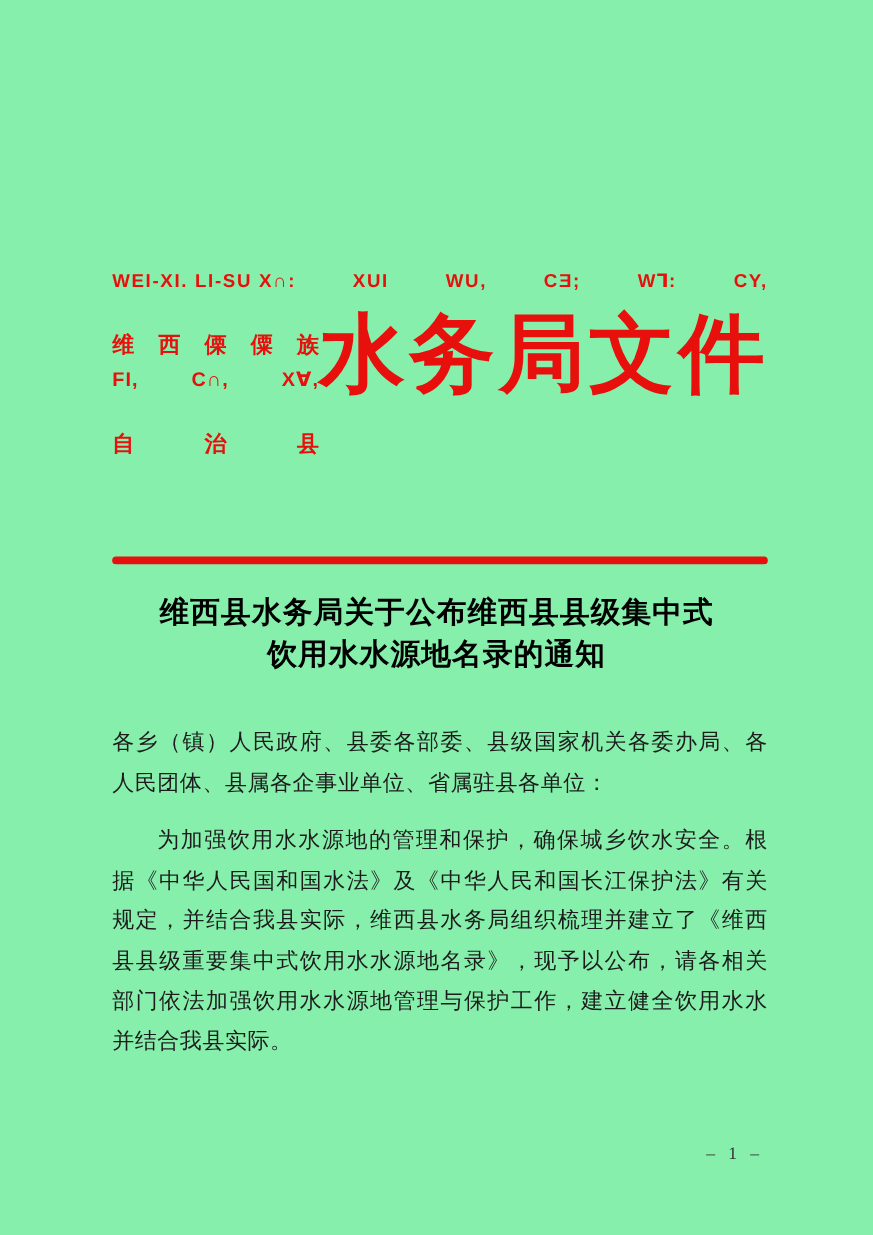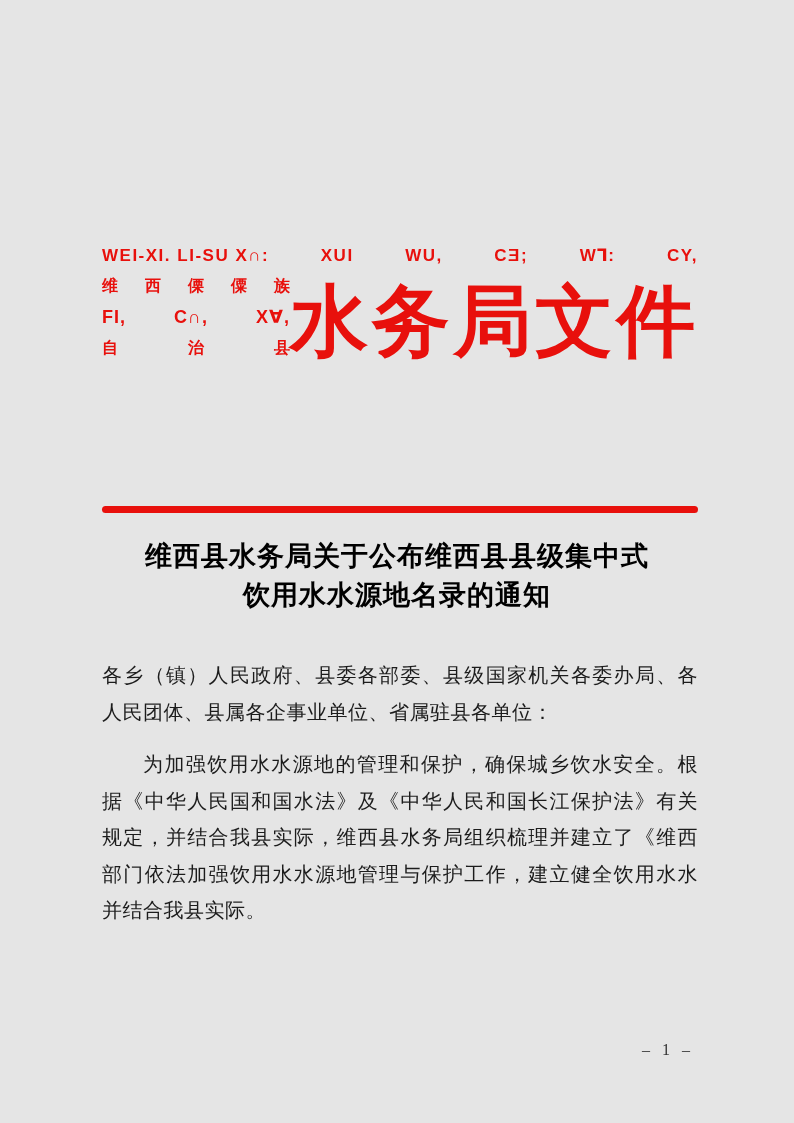--- a/index.html
+++ b/index.html
@@ -8,39 +8,40 @@
   }
   *{margin:0;padding:0;box-sizing:border-box;}
   html,body{background:#ffffff;}
   body{
     width:794px;height:1123px;
     position:relative;
     font-family:"Liberation Serif","DejaVu Serif",serif;
     color:var(--ink);
     overflow:hidden;
   }
-  .page{position:absolute;inset:0;background:#e5e5e5;}
+  .page{position:absolute;inset:0;background:#86efac;}
 
   
   .letterhead{
     position:absolute;top:245px;left:102px;width:596px;
     color:var(--accent);
   }
   .lisu-row{
     display:flex;justify-content:space-between;align-items:flex-end;
     font-family:"Liberation Sans","DejaVu Sans",sans-serif;
     font-weight:bold;font-size:17px;letter-spacing:1.5px;
     height:21px;white-space:nowrap;
   }
   .letterhead-main{display:flex;margin-top:5px;}
   .agency-col{width:188px;flex:none;}
   .agency-cn{
-    font-size:16px;font-weight:bold;line-height:30px;
+    font-size:20px;font-weight:bold;line-height:30px;
     text-align:justify;text-align-last:justify;
     font-family:"Liberation Sans","DejaVu Sans",sans-serif;
+    margin-top:28px;
   }
   .agency-lisu{
     font-family:"Liberation Sans","DejaVu Sans",sans-serif;
     font-weight:bold;font-size:18px;line-height:32px;letter-spacing:1px;
     text-align:justify;text-align-last:justify;
   }
   .doc-type{
     flex:1;
     font-size:78px;line-height:1.05;letter-spacing:3px;
     font-weight:bold;white-space:nowrap;
@@ -121,20 +122,21 @@
 
   <div class="body-text">
     <div class="recipients">
       <div class="bline">各乡（镇）人民政府、县委各部委、县级国家机关各委办局、各</div>
       <div class="bline last">人民团体、县属各企事业单位、省属驻县各单位：</div>
     </div>
     <div class="paragraph">
       <div class="bline indent">为加强饮用水水源地的管理和保护，确保城乡饮水安全。根</div>
       <div class="bline">据《中华人民国和国水法》及《中华人民和国长江保护法》有关</div>
       <div class="bline">规定，并结合我县实际，维西县水务局组织梳理并建立了《维西</div>
+      <div class="bline">县县级重要集中式饮用水水源地名录》，现予以公布，请各相关</div>
       <div class="bline">部门依法加强饮用水水源地管理与保护工作，建立健全饮用水水</div>
       <div class="bline last">并结合我县实际。</div>
     </div>
   </div>
 
   <div class="page-number">– 1 –</div>
 
 </div>
 
 </body></html>

